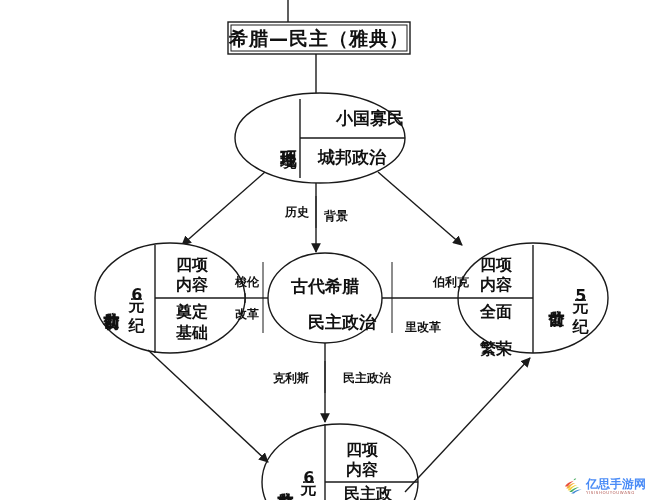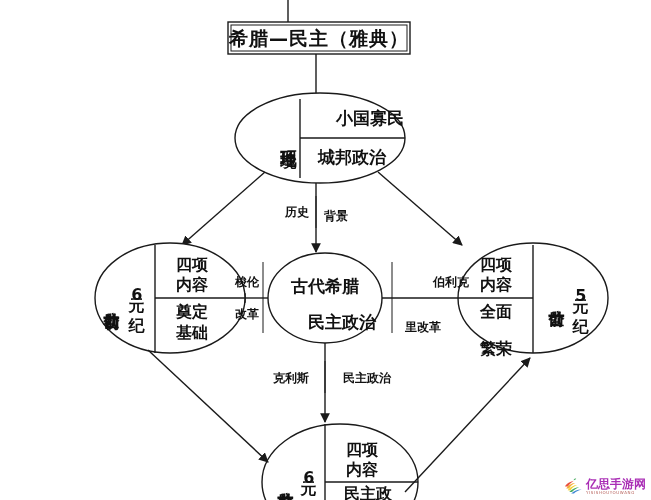--- a/index.html
+++ b/index.html
@@ -81,21 +81,21 @@
     position: relative;
   }
   #watermark .wm-text {
     display: flex;
     flex-direction: column;
     line-height: 1;
   }
   #watermark .wm-main {
     font-size: 12px;
     font-weight: 700;
-    color: #a21caf;
+    color: #3b82f6;
     letter-spacing: 0px;
   }
   #watermark .wm-sub {
     font-size: 4px;
     color: #b0524b;
     letter-spacing: 0.6px;
     margin-top: 1px;
   }
 </style>
 </head>

